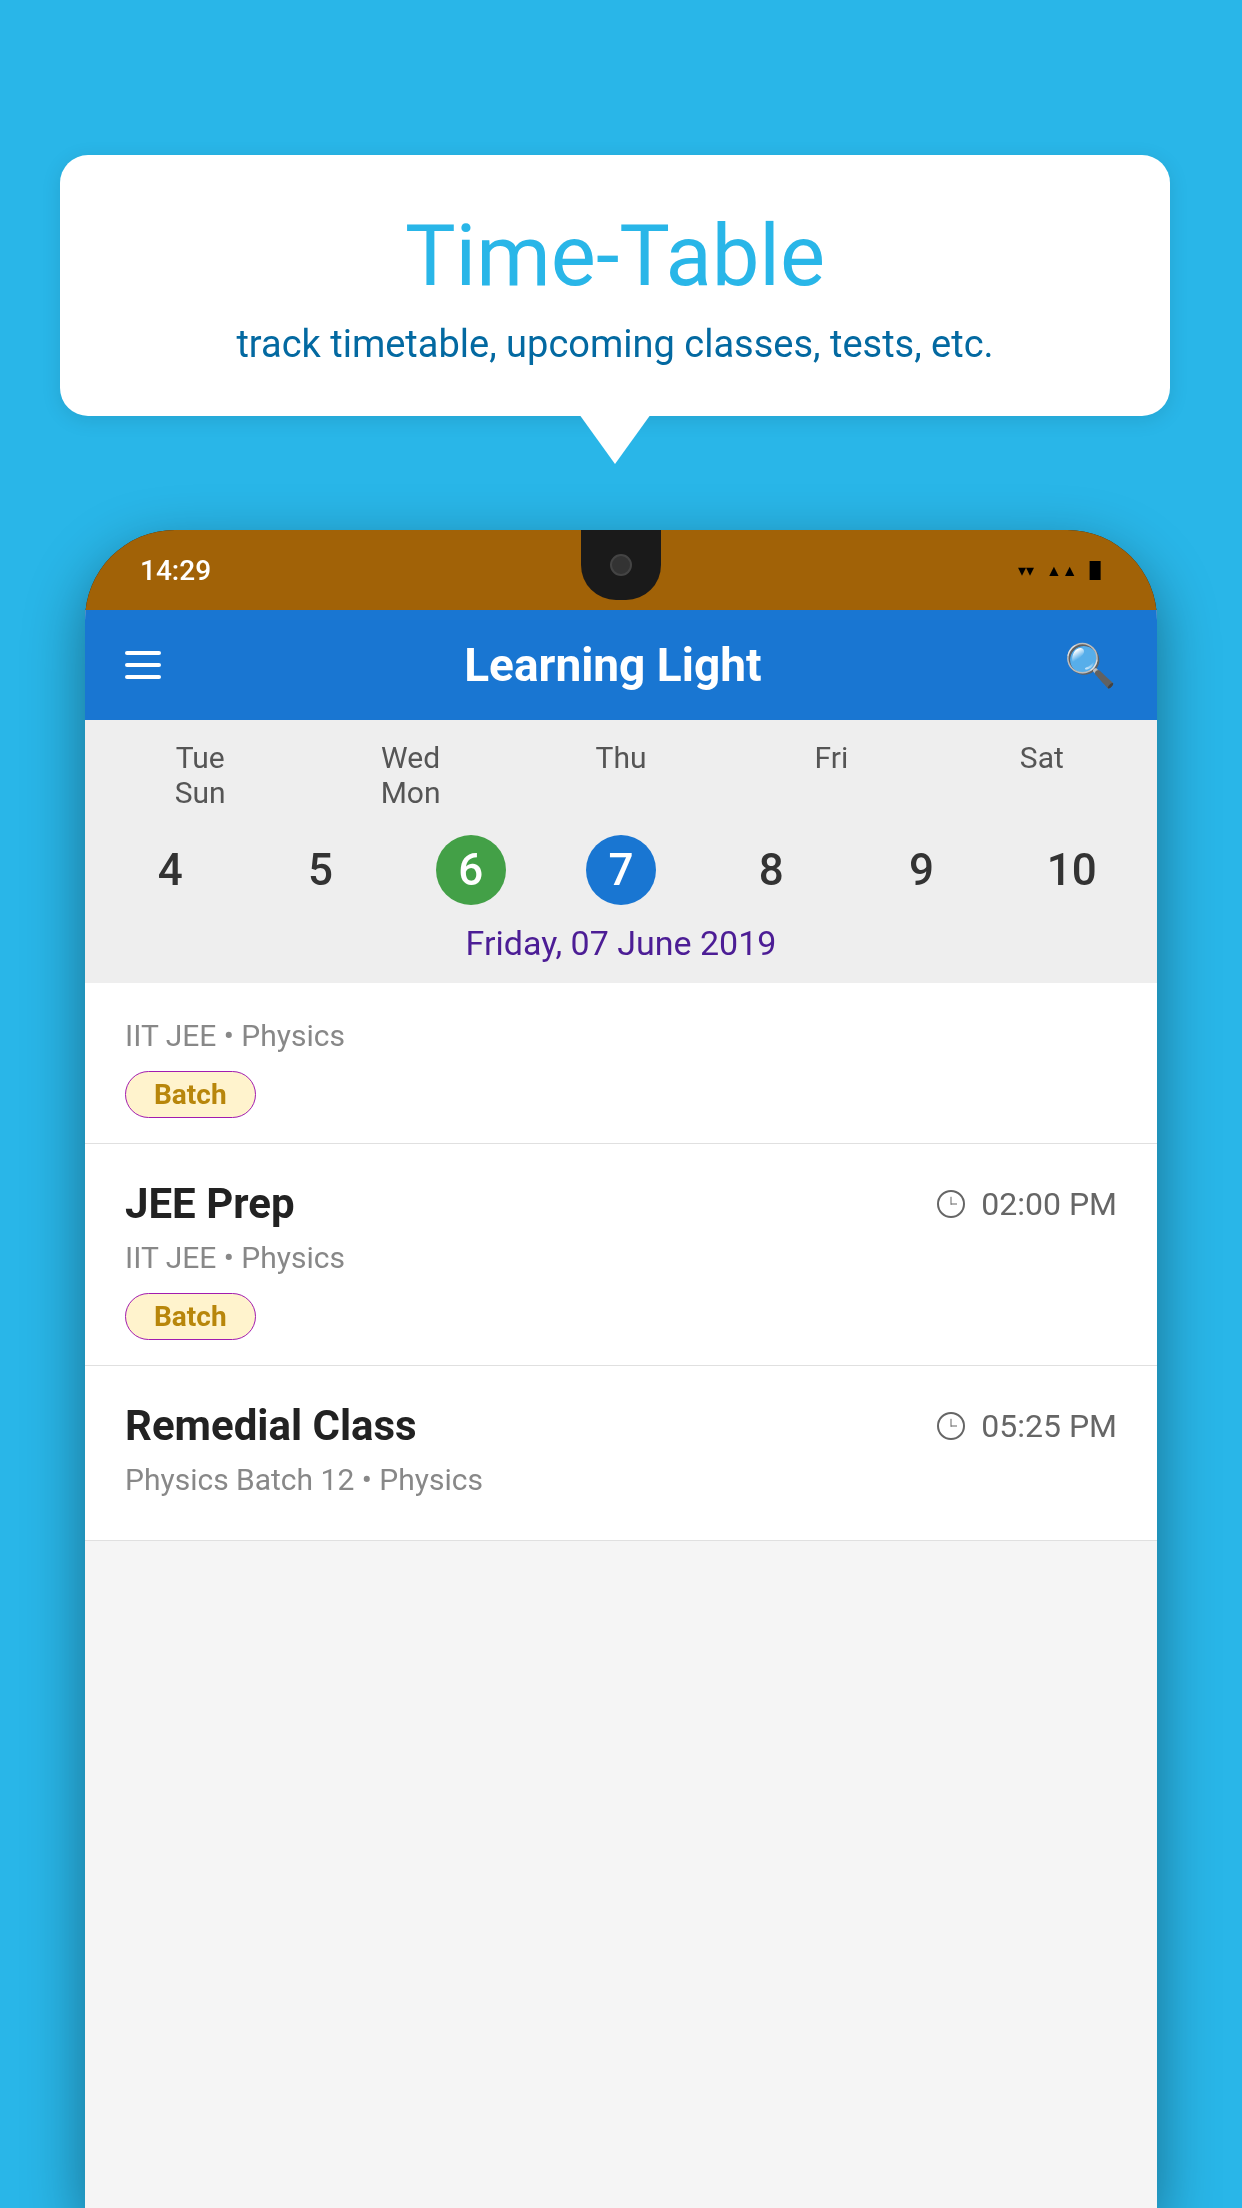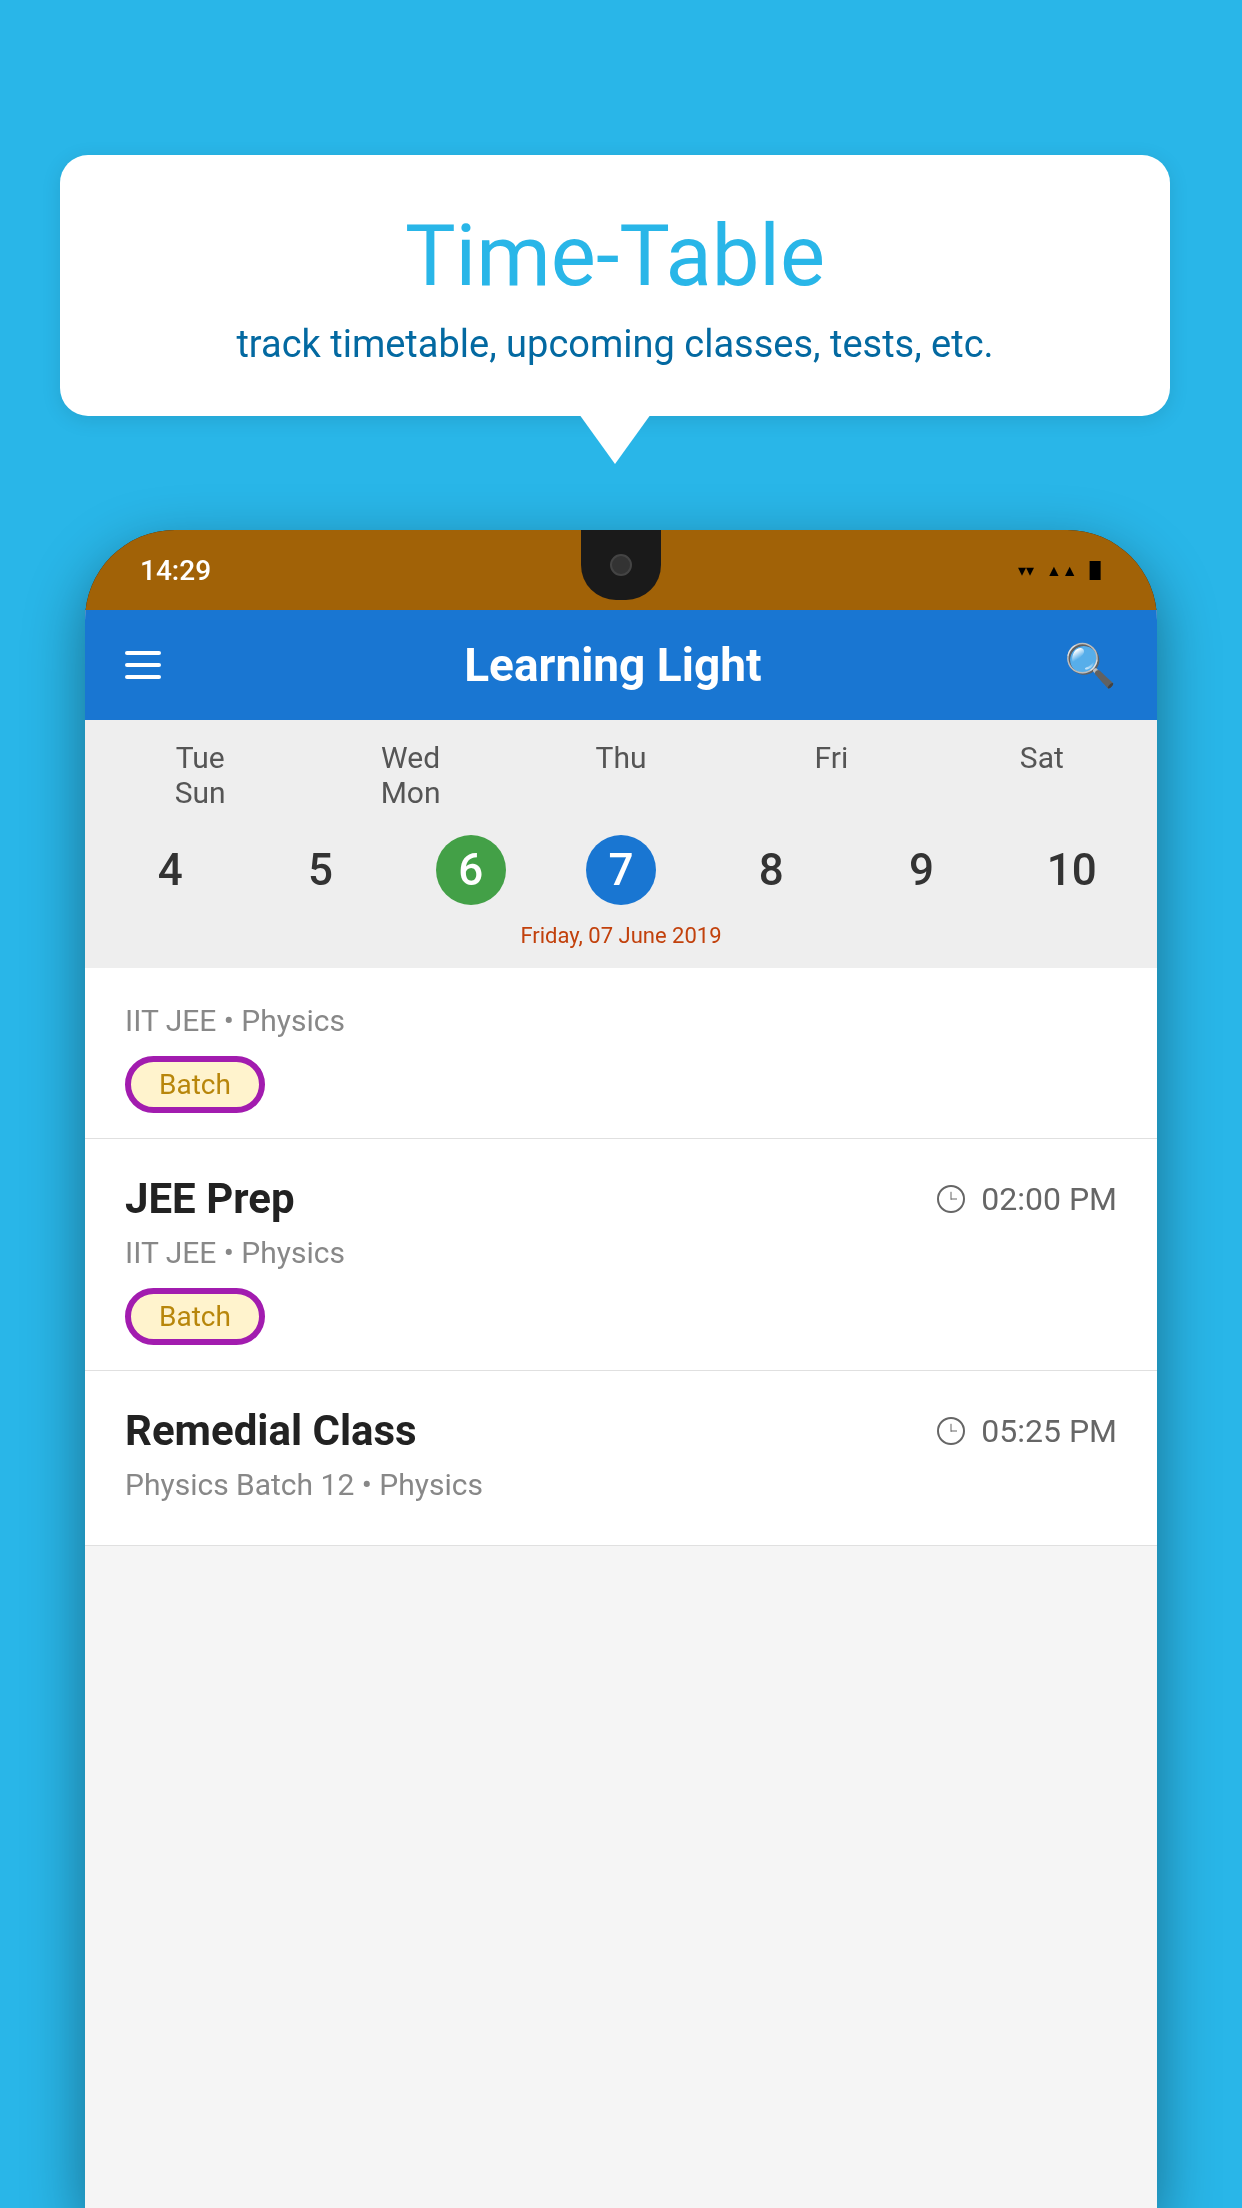--- a/index.html
+++ b/index.html
@@ -219,22 +219,22 @@
       background: #1976d2;
       color: white;
       border-radius: 50%;
       width: 70px;
       height: 70px;
       margin: auto;
     }
 
     .selected-date-label {
       text-align: center;
-      font-size: 22px;
-      color: #c2410c;
+      font-size: 34px;
+      color: #4c1d95;
       padding: 15px 0 10px;
     }
 
     
     .class-list {
       background: white;
     }
 
     .class-item {
       background: white;
@@ -266,25 +266,25 @@
     .class-meta {
       font-size: 30px;
       color: #888;
       margin-bottom: 18px;
     }
 
     .batch-tag {
       display: inline-block;
       background: #fff3cd;
       color: #b8860b;
-      border: 6px solid #a21caf;
+      border: 1px solid #a21caf;
       border-radius: 30px;
       padding: 6px 28px;
       font-size: 28px;
-      font-weight: 400;
+      font-weight: 700;
     }
 
     .clock-icon {
       display: inline-block;
       width: 28px;
       height: 28px;
       border: 2px solid #666;
       border-radius: 50%;
       position: relative;
       vertical-align: middle;

